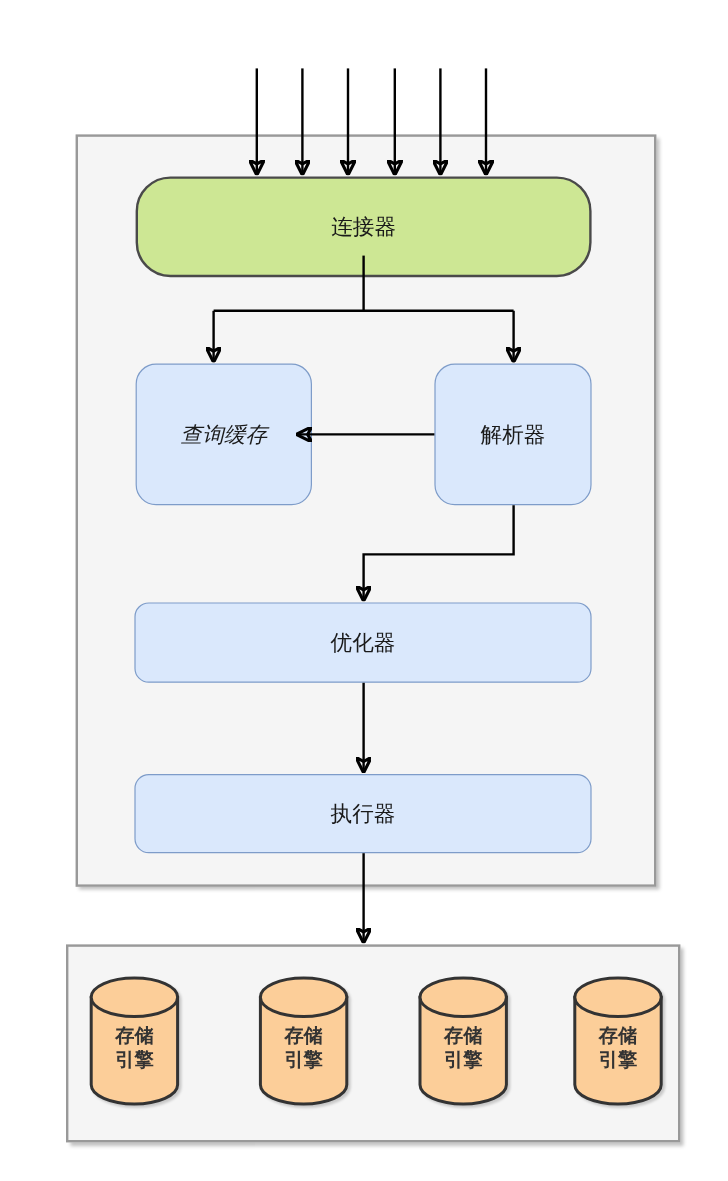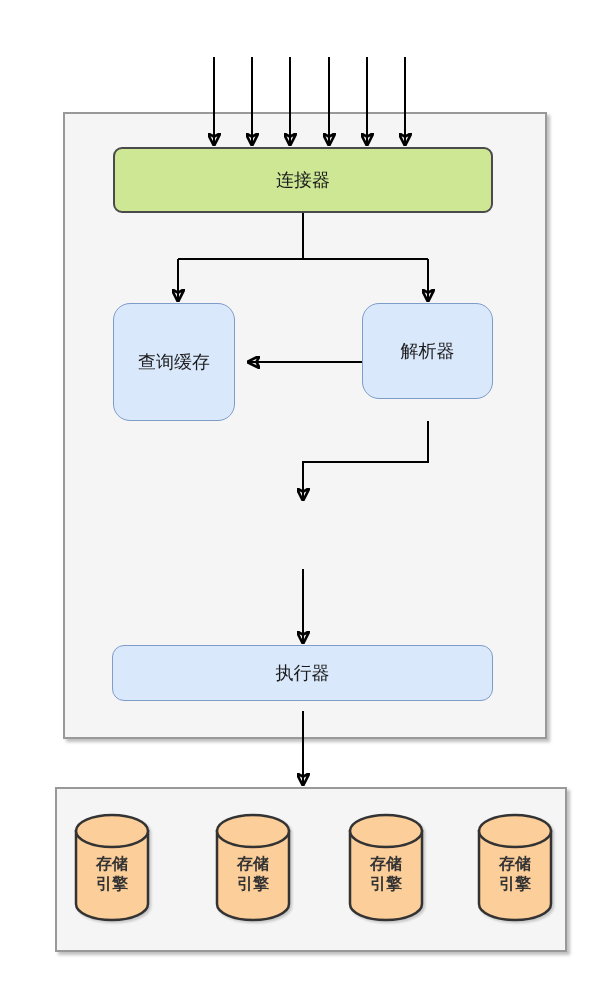--- a/index.html
+++ b/index.html
@@ -54,25 +54,25 @@
   }
   .node-green {
     background: var(--green-fill);
     border: 2px solid var(--green-border);
     border-radius: 9px;
   }
   .node-blue {
     background: var(--blue-fill);
     border: 1.5px solid var(--blue-border);
   }
-  .connector   { left: 113px; top: 147px; width: 380px; height: 66px; }
-  .query-cache { left: 113px; top: 303px; width: 122px; height: 118px; border-radius: 17px; }
-  .parser      { left: 362px; top: 303px; width: 131px; height: 96px; border-radius: 17px; font-family: Liberation Mono, monospace; }
+  .connector   { left: 113px; top: 147px; width: 380px; height: 84px; border-radius: 29px; }
+  .query-cache { left: 113px; top: 303px; width: 147px; height: 118px; border-radius: 17px; font-style: italic; }
+  .parser      { left: 362px; top: 303px; width: 131px; height: 118px; border-radius: 17px; font-family: Liberation Mono, monospace; }
   .optimizer   { left: 112px; top: 502px; width: 381px; height: 67px; border-radius: 12px; }
-  .executor    { left: 112px; top: 645px; width: 381px; height: 56px; border-radius: 12px; }
+  .executor    { left: 112px; top: 645px; width: 381px; height: 66px; border-radius: 12px; }
   .cylinder {
     position: absolute;
     width: 76px; height: 110px;
     top: 23px;
     filter: drop-shadow(2px 2px 1px rgba(0,0,0,0.18));
   }
   .cyl-1 { left: 17px; }
   .cyl-2 { left: 158px; }
   .cyl-3 { left: 291px; }
   .cyl-4 { left: 420px; }
@@ -142,20 +142,23 @@
 
   <div class="node node-green connector">
     <span>连接器</span>
   </div>
   <div class="node node-blue query-cache">
     <span>查询缓存</span>
   </div>
   <div class="node node-blue parser">
     <span>解析器</span>
   </div>
+  <div class="node node-blue optimizer">
+    <span>优化器</span>
+  </div>
   <div class="node node-blue executor">
     <span>执行器</span>
   </div>
 
   <svg class="wires" width="607" height="984" viewBox="0 0 607 984">
     <defs>
       <marker id="arrow" viewBox="0 0 10 10" refX="10" refY="5" markerWidth="6.5" markerHeight="6.5" orient="auto-start-reverse">
         <path d="M0,0 L10,5 L0,10 L2.8,5 Z" fill="var(--line-color)" stroke="none"></path>
       </marker>
     </defs>

